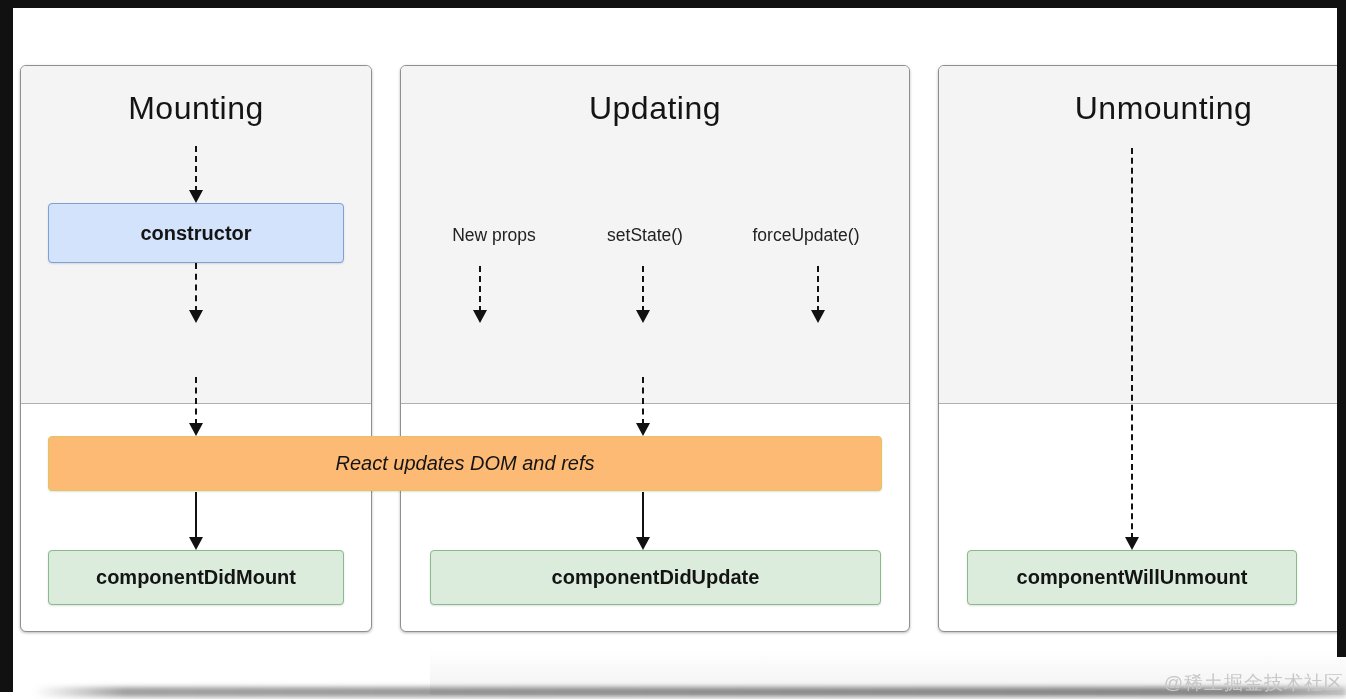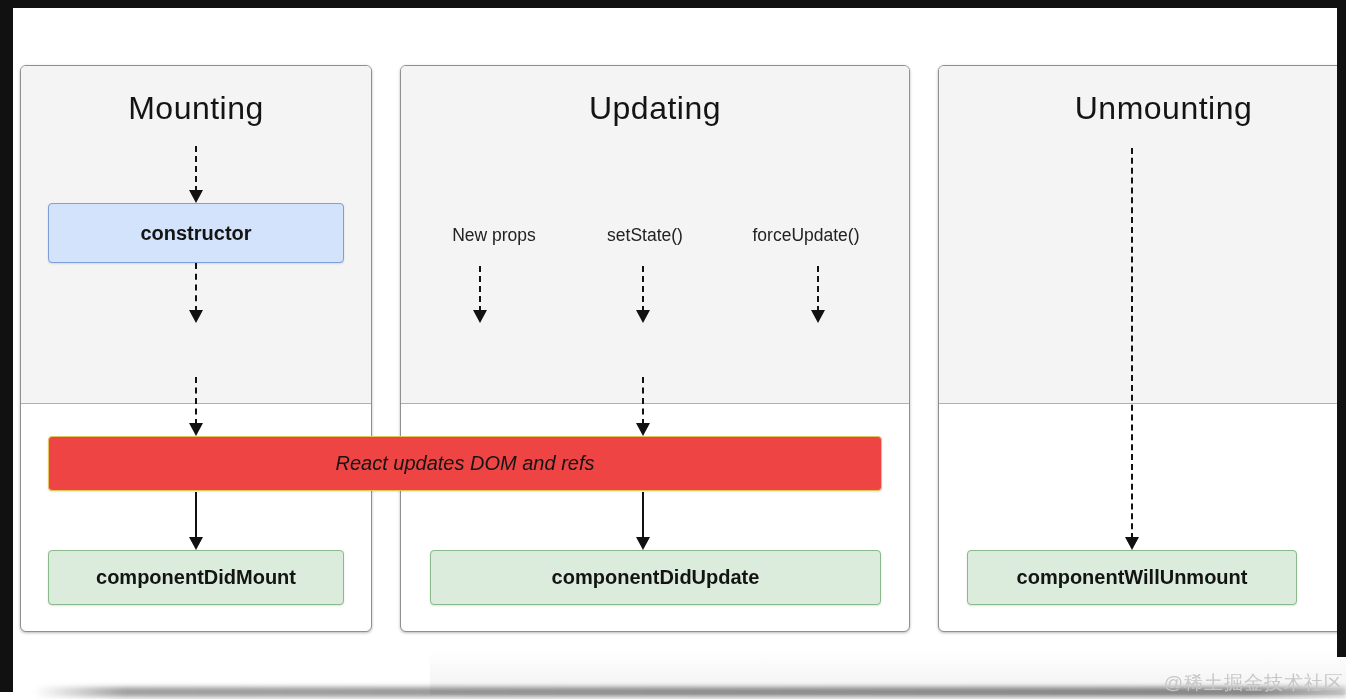--- a/index.html
+++ b/index.html
@@ -39,21 +39,21 @@
     letter-spacing:0.5px;
   }
 
   
   .box {
     position:absolute; display:flex; align-items:center; justify-content:center;
     border-radius:4px; border:1.5px solid; font-weight:700; font-size:20px;
     color:#141414; box-shadow:0 1px 2px rgba(0,0,0,0.12);
   }
   .box-blue   { background:#d3e3fb; border-color:#7e9fd8; }
-  .box-yellow { background:#ef4444; border-color:#dfc65f; font-weight:400; font-style:italic; font-size:20px; }
+  .box-yellow { background:#fdba74; border-color:#dfc65f; font-weight:400; font-style:italic; font-size:20px; }
   .box-green  { background:#dcecdc; border-color:#8aba8c; }
 
   .box-constructor  { left:48px;  top:203px; width:296px; height:60px; }
   .box-render       { left:48px;  top:323px; width:834px; height:53px; }
   .box-react-updates{ left:48px;  top:436px; width:834px; height:55px; }
   .box-did-mount    { left:48px;  top:550px; width:296px; height:55px; }
   .box-did-update   { left:430px; top:550px; width:451px; height:55px; }
   .box-will-unmount { left:967px; top:550px; width:330px; height:55px; }
 
   

